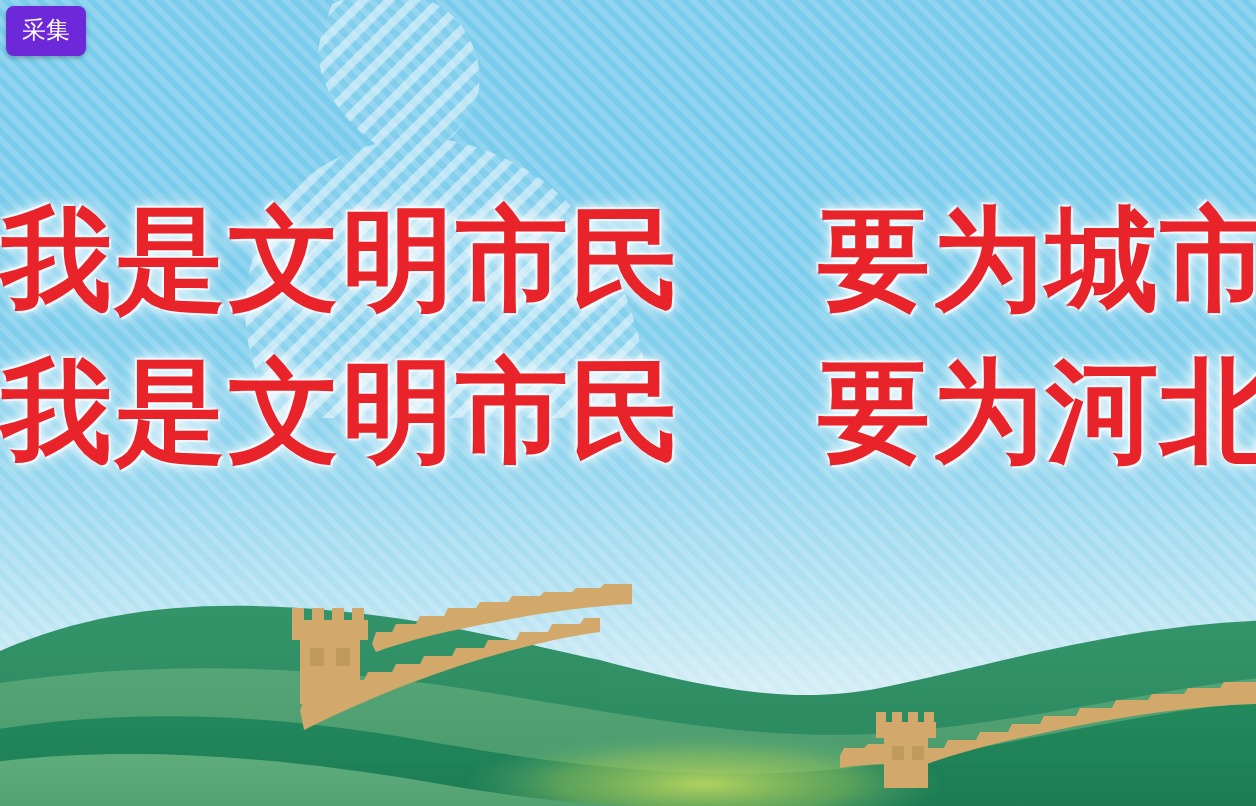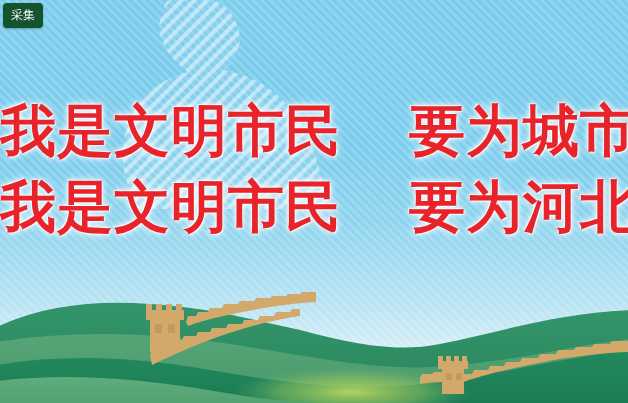--- a/index.html
+++ b/index.html
@@ -87,21 +87,21 @@
 
   #slogan-line-1 { top: 100px; font-size: 56px; line-height: 62px; }
   #slogan-line-2 { top: 176px; font-size: 56px; line-height: 62px; }
 
   
   .capture-btn {
     position: absolute;
     left: 3px; top: 3px;
     width: 40px;
     height: 25px;
-    background: #14532d;
+    background: #6d28d9;
     border-radius: 4px;
     color: #ffffff;
     font-size: 12px;
     line-height: 25px;
     text-align: center;
     cursor: pointer;
     box-shadow: 0 1px 2px rgba(0,0,0,0.25);
   }
 </style>
 </head>

